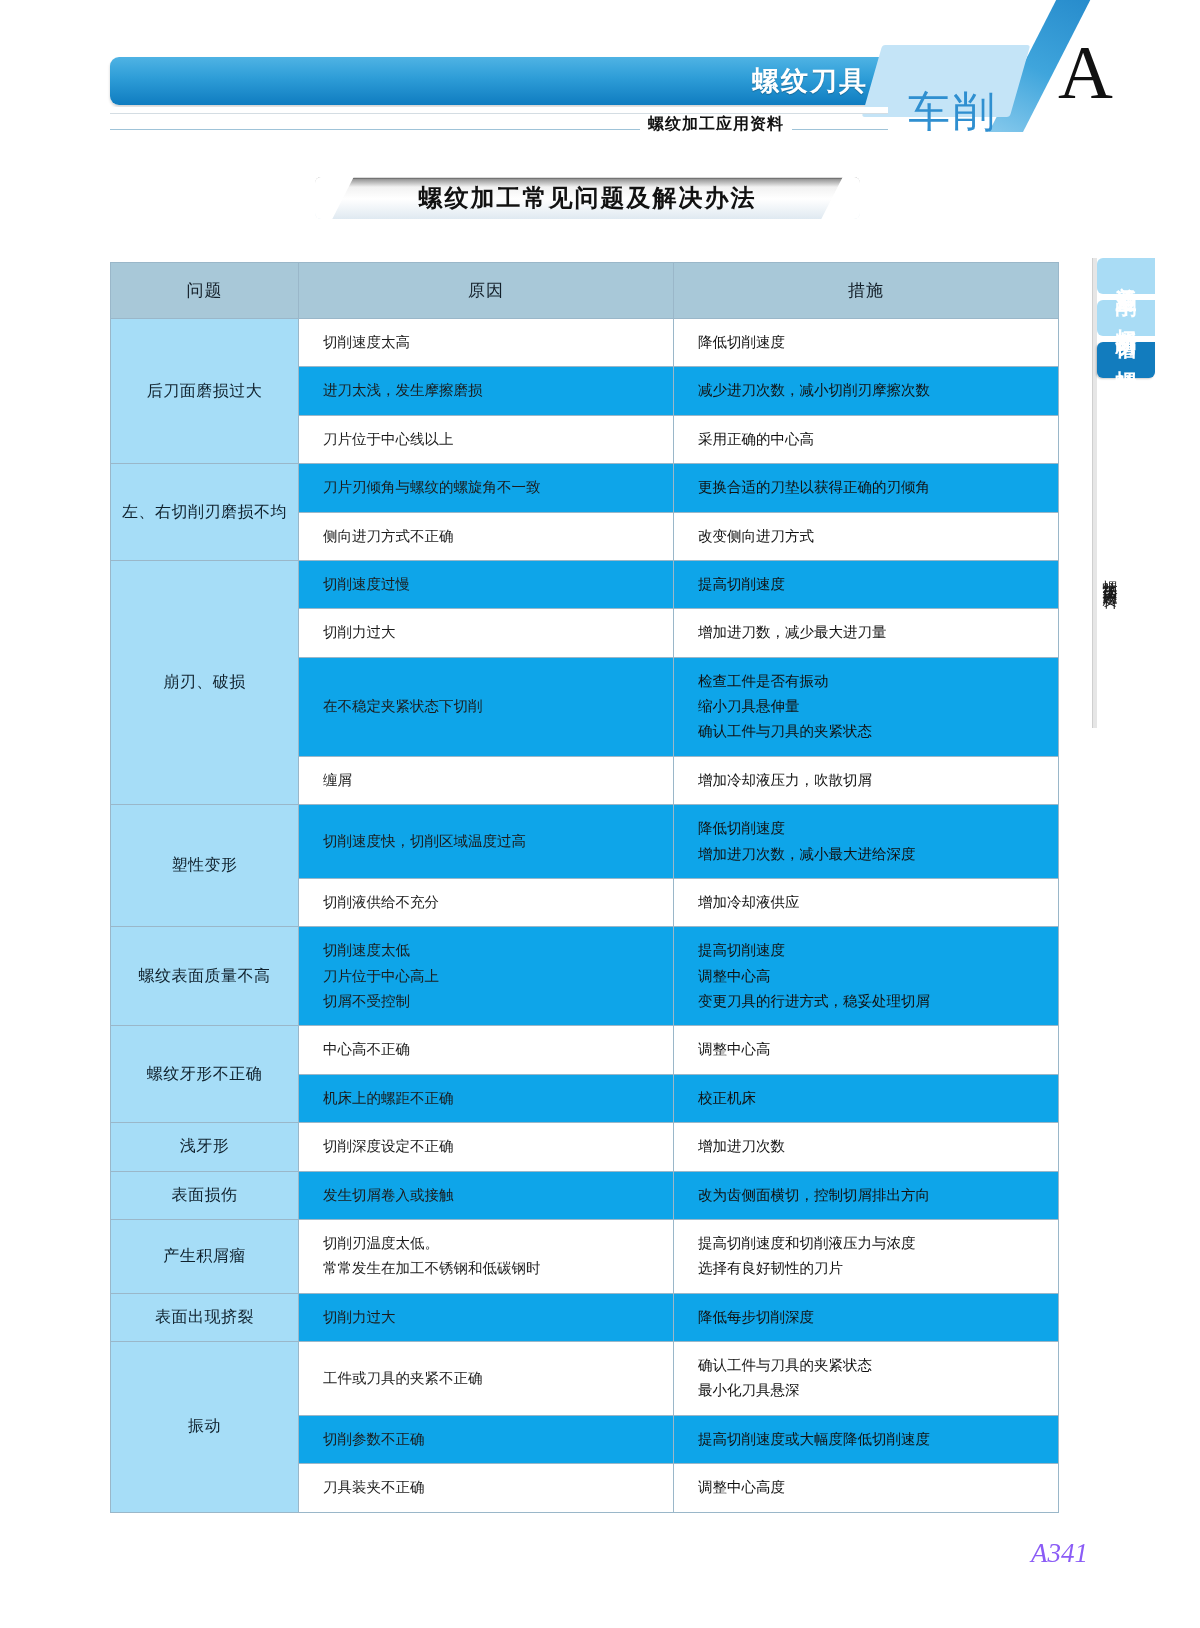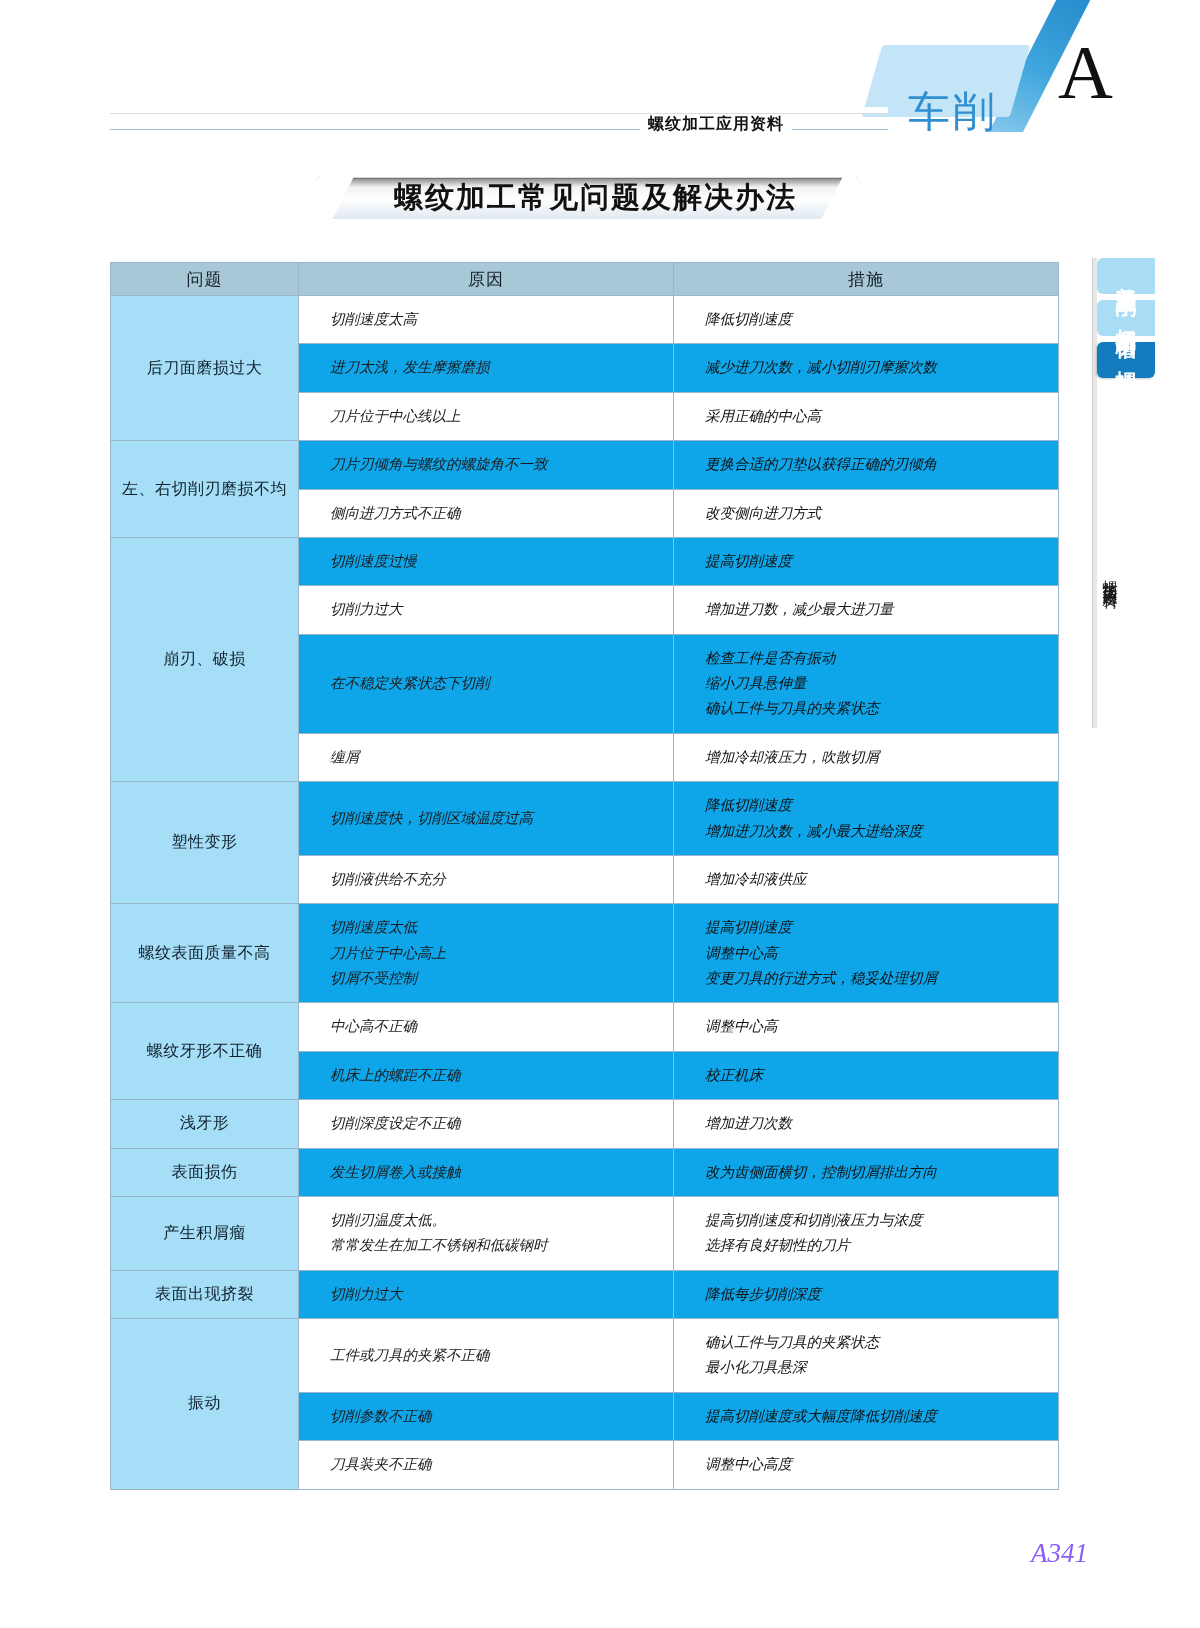--- a/index.html
+++ b/index.html
@@ -141,24 +141,24 @@
   .title-plate::after {
     content: "";
     position: absolute;
     right: -18px; top: 0;
     width: 46px; height: 42px;
     background: #ffffff;
     transform: skewX(-27deg);
   }
   .title-plate-text {
     position: absolute;
-    left: 8px; top: 0;
+    left: 0; top: 0;
     width: 545px; height: 42px;
     display: flex; align-items: center; justify-content: center;
-    font-size: 29px;
+    font-size: 24px;
     font-weight: bold;
     color: #111111;
     letter-spacing: 2px;
     z-index: 2;
   }
 
   
   .table-wrap {
     position: absolute;
     left: 110px; top: 262px;
@@ -172,21 +172,21 @@
   table.issues td, table.issues th {
     border: 1px solid #9ab7c9;
     vertical-align: middle;
     font-weight: normal;
   }
   .col-problem { width: 188px; }
   .col-cause   { width: 375px; }
   .col-action  { width: 385px; }
 
   thead th {
-    height: 33px;
+    height: 56px;
     background: #a8c8d8;
     font-size: 17px;
     font-weight: bold;
     color: #14202a;
     text-align: center;
     letter-spacing: 1px;
     border: 1px solid #8fb0c4;
   }
 
   td.problem {
@@ -195,24 +195,23 @@
     font-size: 16px;
     font-weight: bold;
     color: #10222e;
     letter-spacing: 0.5px;
     padding: 6px 4px;
     border-color: #6fa8c4;
   }
   td.cause, td.action {
     font-size: 14.5px;
     color: #1b1b1b;
-    padding: 11px 31px;
+    padding: 11px 24px;
     line-height: 1.75;
     border-color: #b9c6ce;
-    font-style: italic;
   }
   td.action { font-weight: bold; color: #111111; }
 
   tr.band-light td.cause, tr.band-light td.action { background: #ffffff; }
   tr.band-dark  td.cause, tr.band-dark  td.action { background: #0ea5e9; }
 
   
   .side-rail {
     position: absolute;
     left: 1092px; top: 258px;
@@ -273,20 +272,23 @@
 </head>
 <body>
 
 <div class="page-header">
 
   <div class="corner-wedge">
     <div class="stripe-blue"></div>
     <div class="stripe-white"></div>
   </div>
 
+  <div class="header-bar">
+    <div class="header-bar-title">螺纹刀具</div>
+  </div>
 
   <div class="section-tag"></div>
   <div class="section-tag-label">车削</div>
 
   <div class="letter-index">A</div>
 
   <div class="header-underline"></div>
   <div class="header-rule"></div>
   <div class="header-subtitle">螺纹加工应用资料</div>
 </div>

